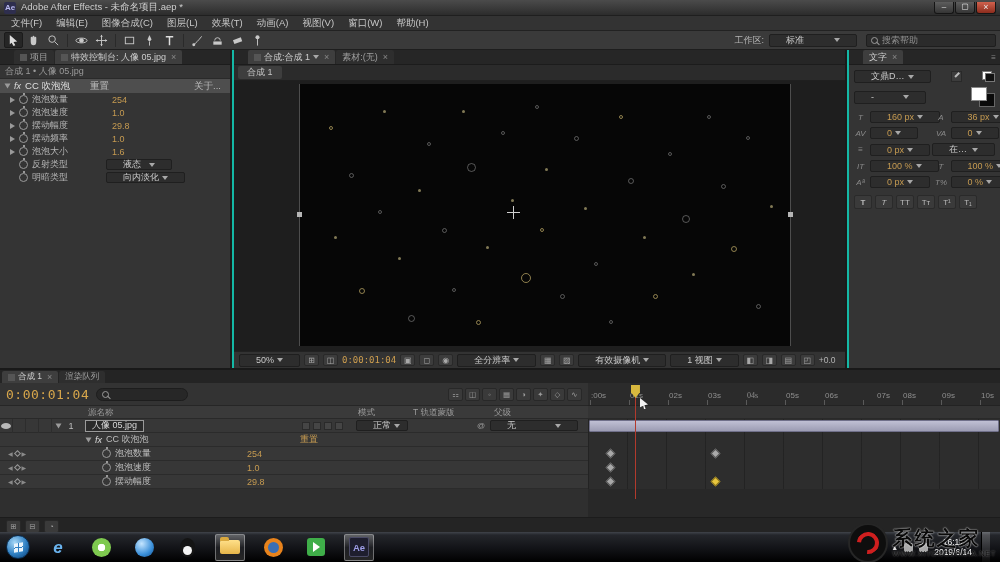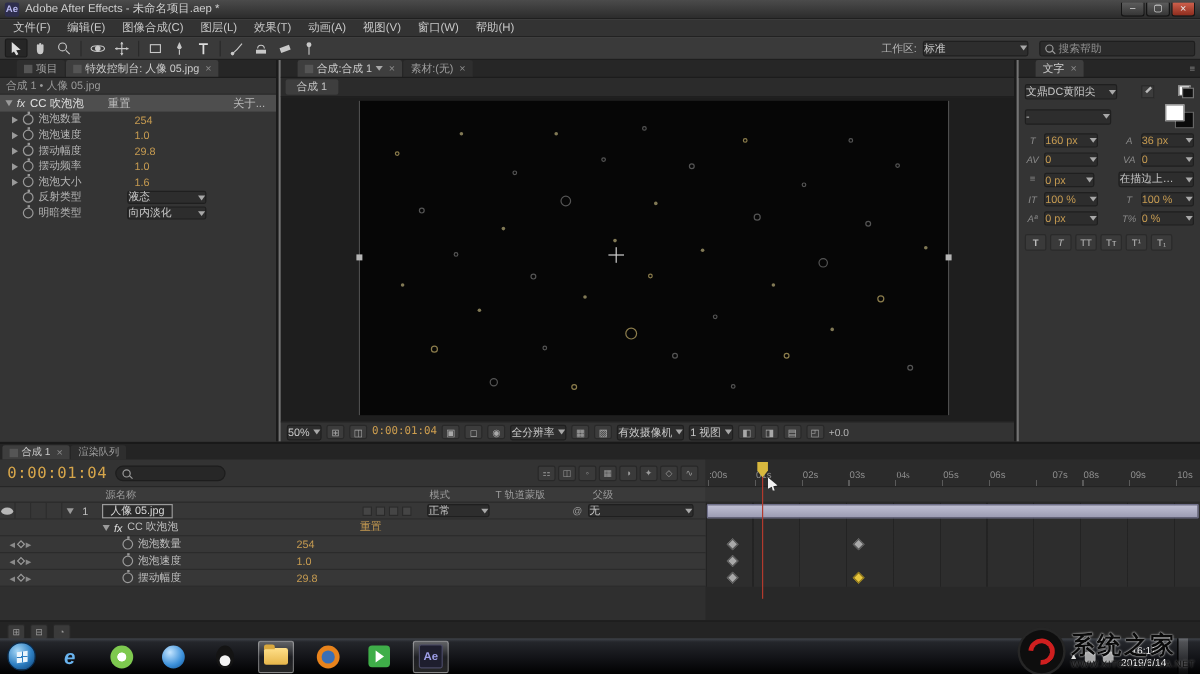--- a/index.html
+++ b/index.html
@@ -1,17 +1,17 @@
 <!DOCTYPE html>
 <html><head>
 <meta charset="utf-8">
 <style>
 *{margin:0;padding:0;box-sizing:border-box}
 html,body{width:1000px;height:562px;overflow:hidden;background:#000;font-family:"Liberation Sans",sans-serif}
-.screen{position:absolute;inset:0;width:1000px;height:562px;background:#737373;overflow:hidden;font-size:10px;color:#c2c2c2}
+.screen{position:absolute;inset:0;width:1000px;height:562px;background:#14b8a6;overflow:hidden;font-size:10px;color:#c2c2c2}
 
 
 .titlebar{position:absolute;top:0;left:0;width:100%;height:16px;background:linear-gradient(#4b4b4b,#2c2c2c);border-bottom:1px solid #1f1f1f;display:flex;align-items:center;padding:0 4px}
 .ae-logo{width:12px;height:12px;background:#2e2e4e;color:#b9b9f0;font-size:8px;font-weight:bold;display:inline-flex;align-items:center;justify-content:center;border-radius:2px}
 .title-text{margin-left:5px;font-size:9.5px;color:#cfcfcf}
 .win-buttons{margin-left:auto;display:flex}
 .win-btn{width:20px;height:12px;margin-left:1px;border:1px solid #151515;border-top:none;border-radius:0 0 3px 3px;background:linear-gradient(#5d5d5d,#353535);position:relative}
 .win-btn::after{position:absolute;inset:0;display:flex;align-items:center;justify-content:center;font-size:8px;color:#e8e8e8;line-height:1}
 .win-btn.min::after{content:'–'}
 .win-btn.max::after{content:'▢'}
@@ -22,21 +22,21 @@
 .menubar{position:absolute;top:16px;left:0;width:100%;height:15px;background:#333;border-bottom:1px solid #222;display:flex;align-items:center;padding-left:4px}
 .menu-item{padding:0 7px;font-size:9.5px;color:#c8c8c8}
 
 
 .toolbar{position:absolute;top:31px;left:0;width:100%;height:19px;background:#3a3a3a;border-bottom:1px solid #1e1e1e;display:flex;align-items:center;gap:1px;padding:0 4px}
 .tool{width:19px;height:16px;display:inline-flex;align-items:center;justify-content:center;border-radius:2px}
 .tool.pressed{background:#262626;border:1px solid #1b1b1b}
 .tool svg{display:block}
 .sep{width:1px;height:13px;background:#2a2a2a;margin:0 3px}
 .ws-label{margin-left:auto;font-size:9px;color:#b5b5b5}
-.dd{display:inline-flex;align-items:center;gap:3px;background:#2d2d2d;border:1px solid #1f1f1f;border-radius:2px;padding:0 0;height:13px;color:#c9c9c9;font-size:9px;white-space:nowrap}
+.dd{display:inline-flex;align-items:center;gap:3px;background:#2d2d2d;border:1px solid #1f1f1f;border-radius:2px;padding:0 16px;height:13px;color:#c9c9c9;font-size:9px;white-space:nowrap}
 .caret{width:0;height:0;border-left:3px solid transparent;border-right:3px solid transparent;border-top:4px solid #a8a8a8;flex:none}
 .ws-dd{width:88px;justify-content:space-between;margin-left:4px}
 .searchbox{width:130px;height:13px;background:#2b2b2b;border:1px solid #1e1e1e;border-radius:2px;display:flex;align-items:center;gap:4px;padding:0 4px;margin-left:8px}
 .mag{width:7px;height:7px;border:1px solid #9a9a9a;border-radius:50%;position:relative;flex:none}
 .mag::after{content:'';position:absolute;width:4px;height:1px;background:#9a9a9a;transform:rotate(45deg);right:-3px;bottom:-1px}
 .ph{font-size:9px;color:#8f8f8f}
 
 
 .panel{position:absolute;top:50px;height:318px;background:#343434}
 .left-panel{left:0;width:232px;border-right:2px solid #1b1b1b}

